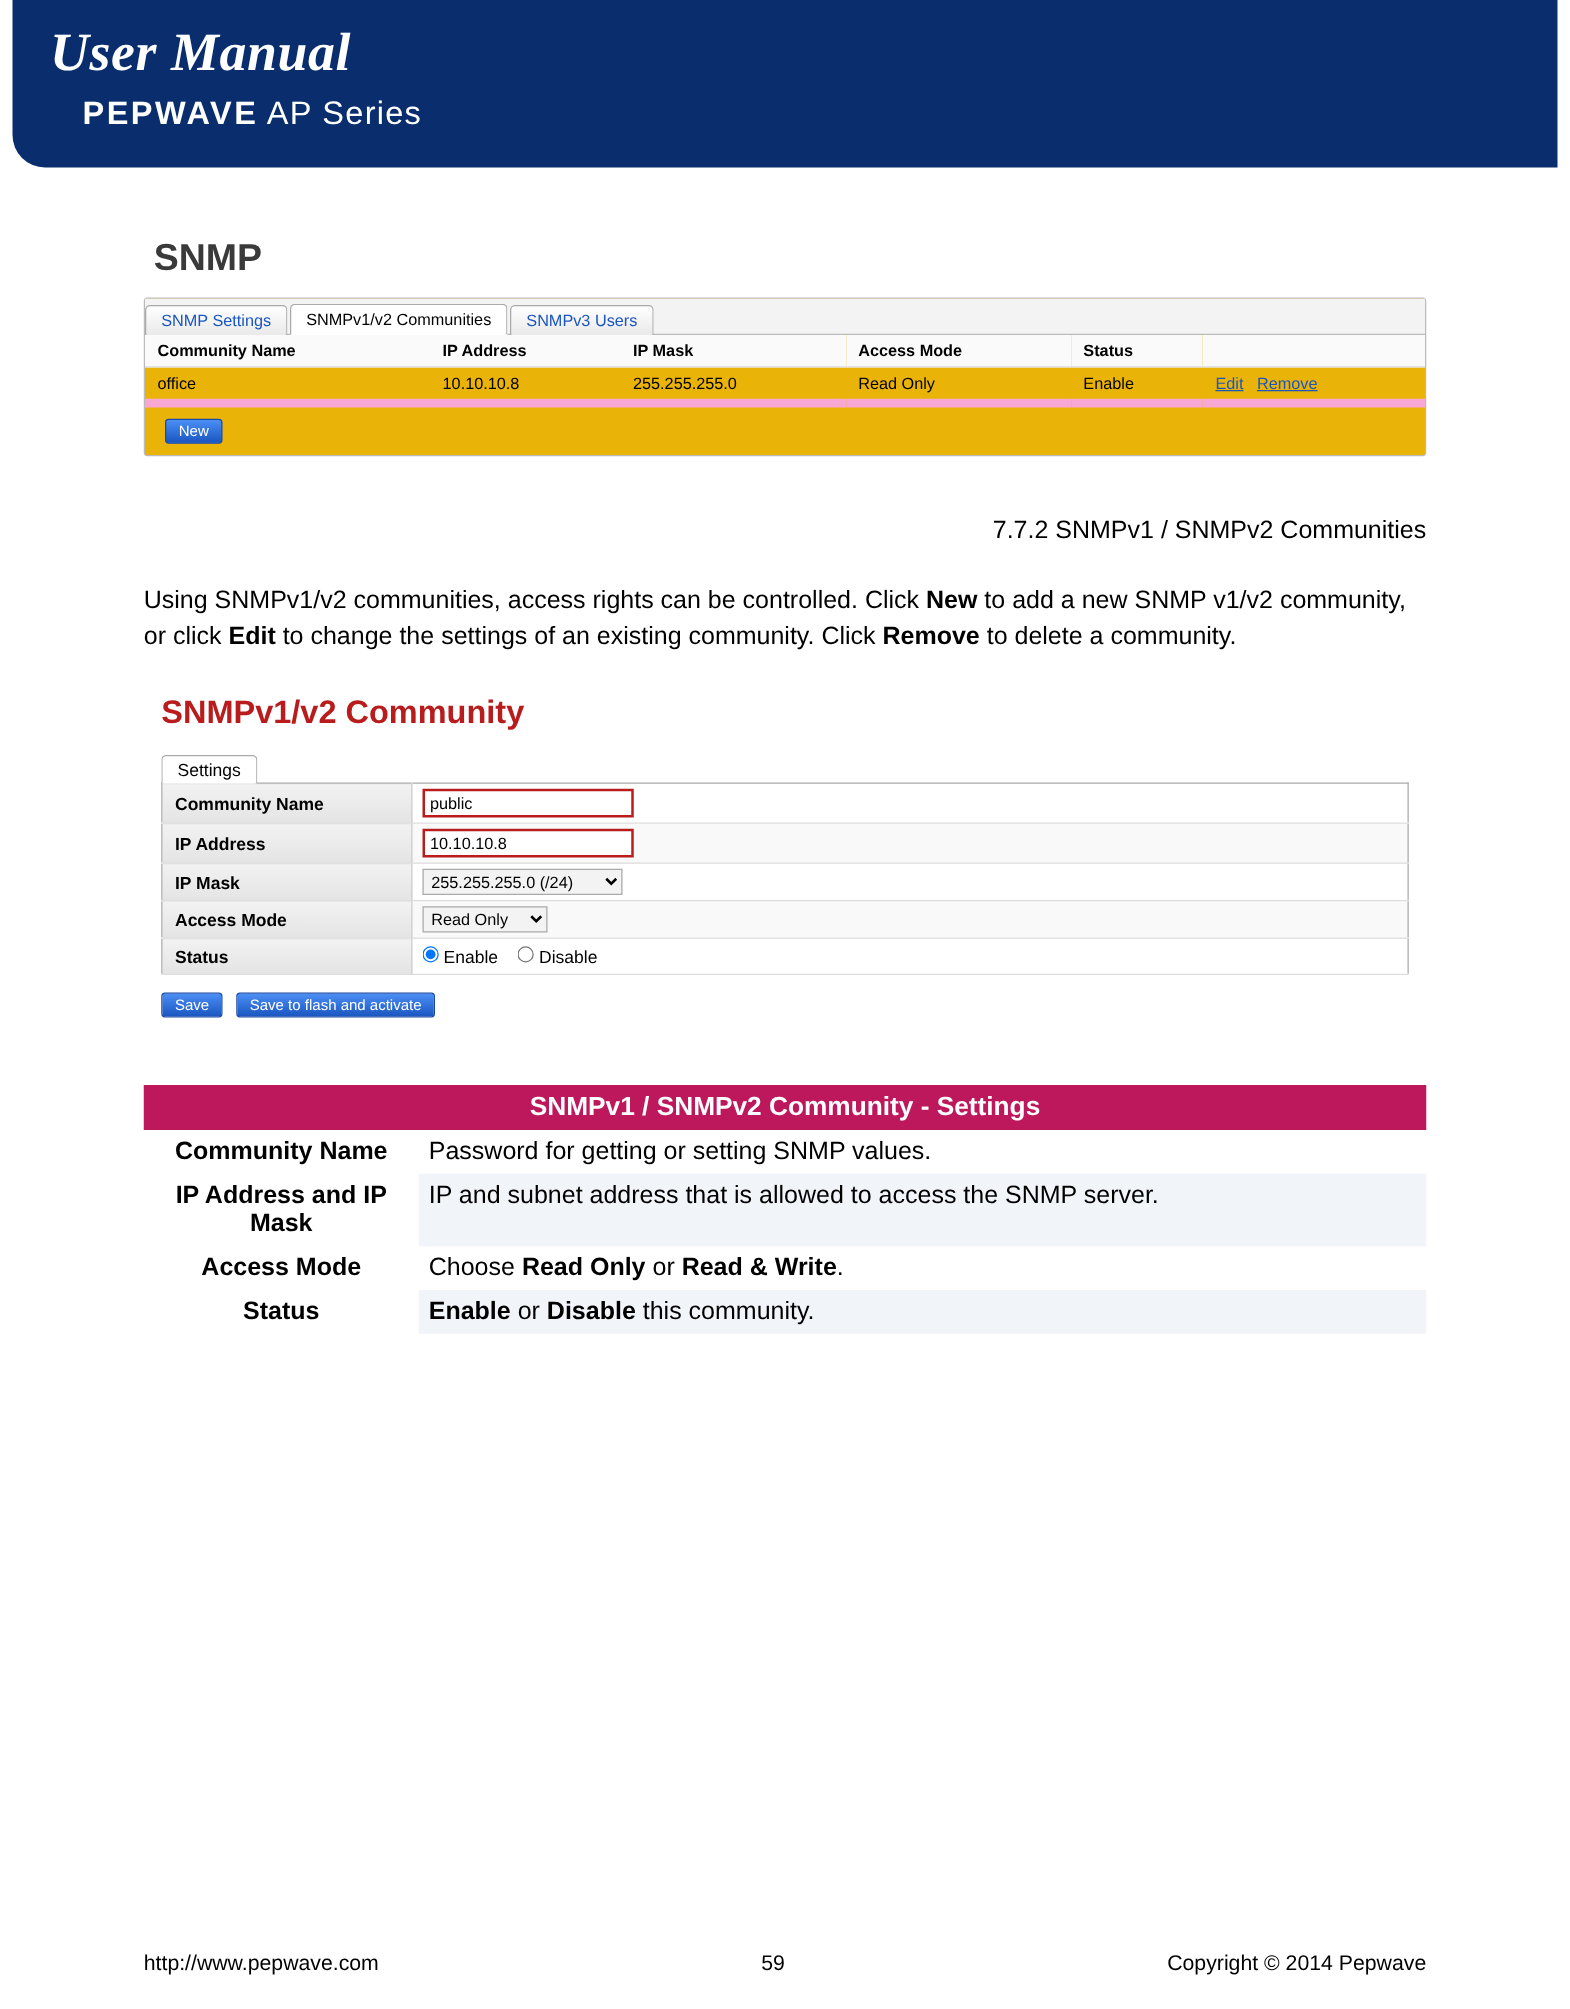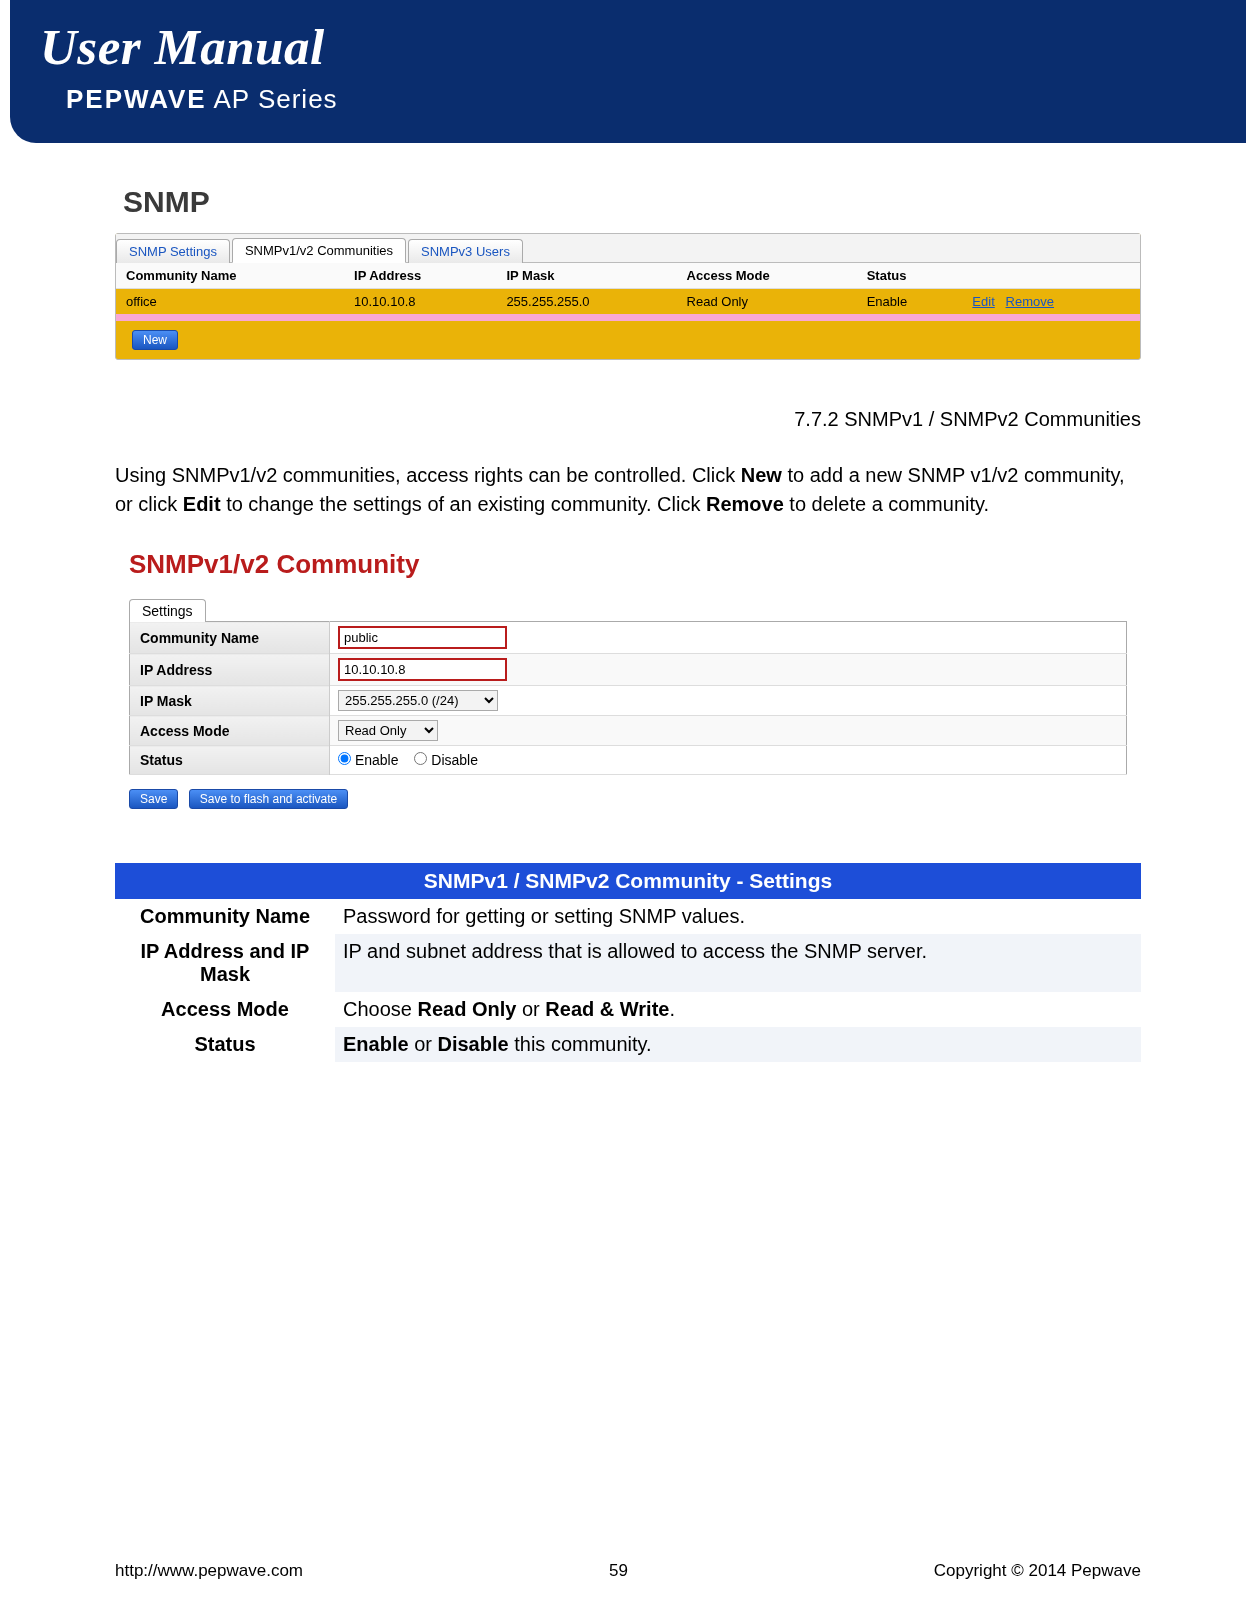--- a/index.html
+++ b/index.html
@@ -13,34 +13,34 @@
     }
     .header-band {
       background: #0a2d6e;
       color: #fff;
       padding: 18px 30px 28px 30px;
       border-bottom-left-radius: 26px;
       margin: 0 10px 0 10px;
     }
     .header-title {
       font-family: Georgia, 'Times New Roman', serif;
-      font-size: 51px;
+      font-size: 43px;
       font-weight: bold;
       font-style: italic;
       letter-spacing: 0.5px;
     }
     .header-sub {
       margin-top: 8px;
       margin-left: 26px;
       font-size: 26px;
       font-weight: 300;
       letter-spacing: 1px;
     }
     .header-sub .brand { font-weight: bold; letter-spacing: 2px; }
-    .content { padding: 32px 115px 0 115px; }
+    .content { padding: 46px 115px 0 115px; }
 
     
     .snmp-heading {
       font-family: Verdana, Arial, sans-serif;
       font-size: 30px;
       font-weight: bold;
       color: #3a3a3a;
       margin: 10px 0 14px 8px;
     }
     .snmp-panel {
@@ -166,21 +166,21 @@
     .btns-row { margin-top: 10px; }
 
     
     .defs {
       margin-top: 50px;
       width: 100%;
       border-collapse: collapse;
       font-size: 20px;
     }
     .defs-hdr {
-      background: #1d4ed8;
+      background: #be185d;
       color: #fff;
       text-align: center;
       font-weight: bold;
       padding: 4px 0;
       font-size: 21px;
     }
     .defs td { padding: 6px 8px; vertical-align: top; }
     .defs td.k { width: 220px; text-align: center; font-weight: bold; }
     .defs tr:nth-child(odd) td.v { background: #f1f4f9; }
     .defs td.v { }

